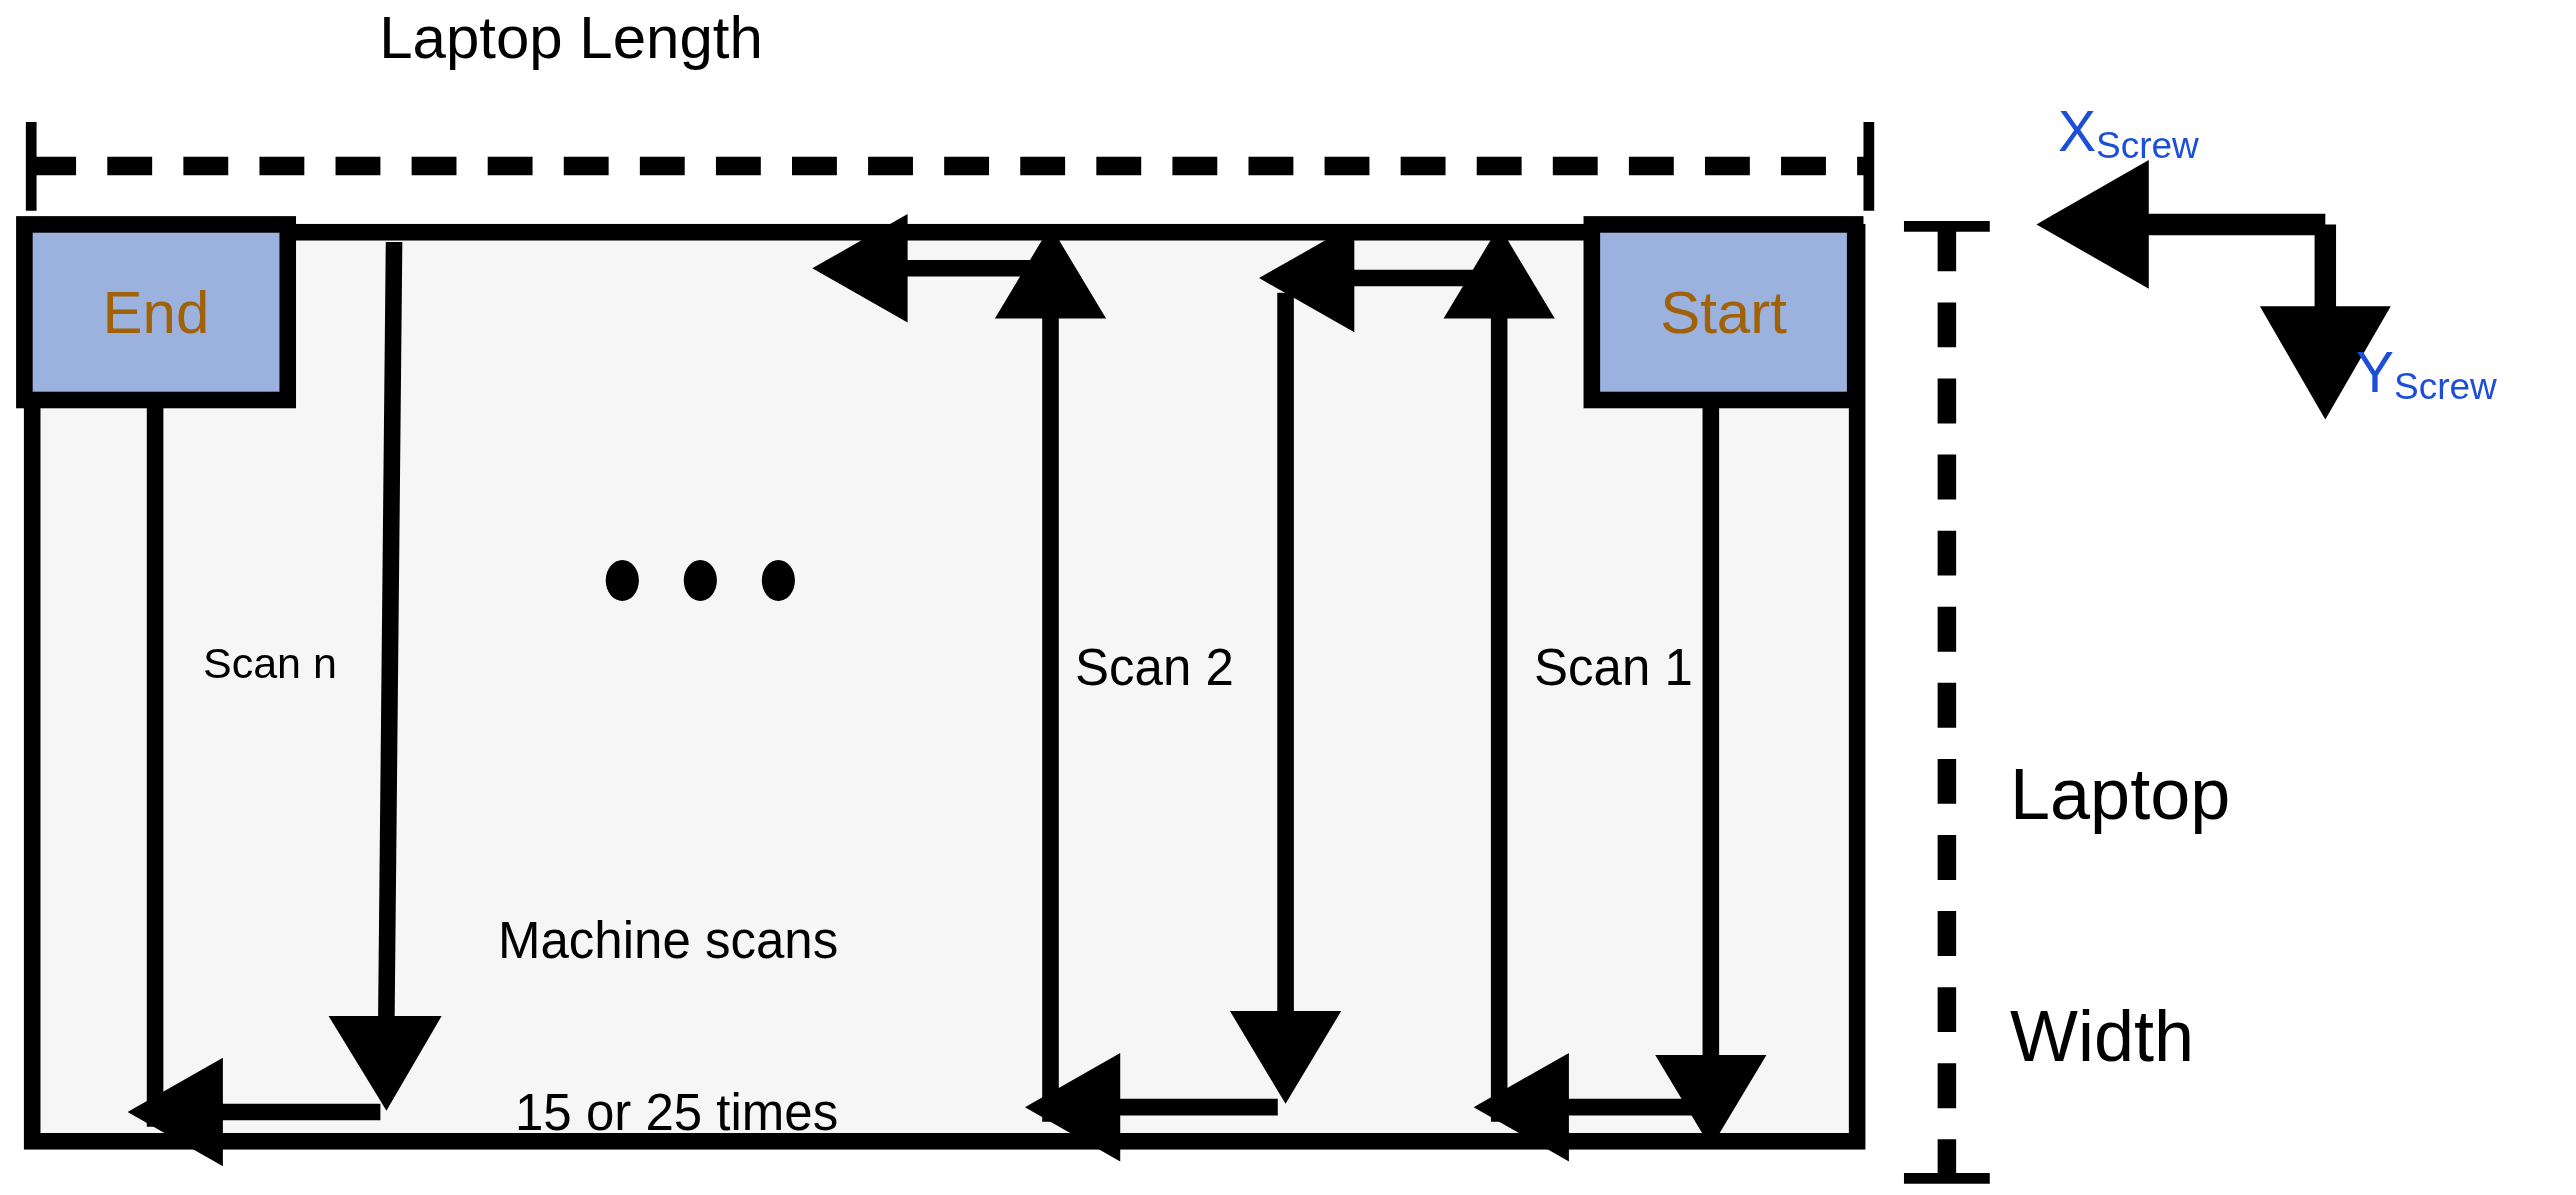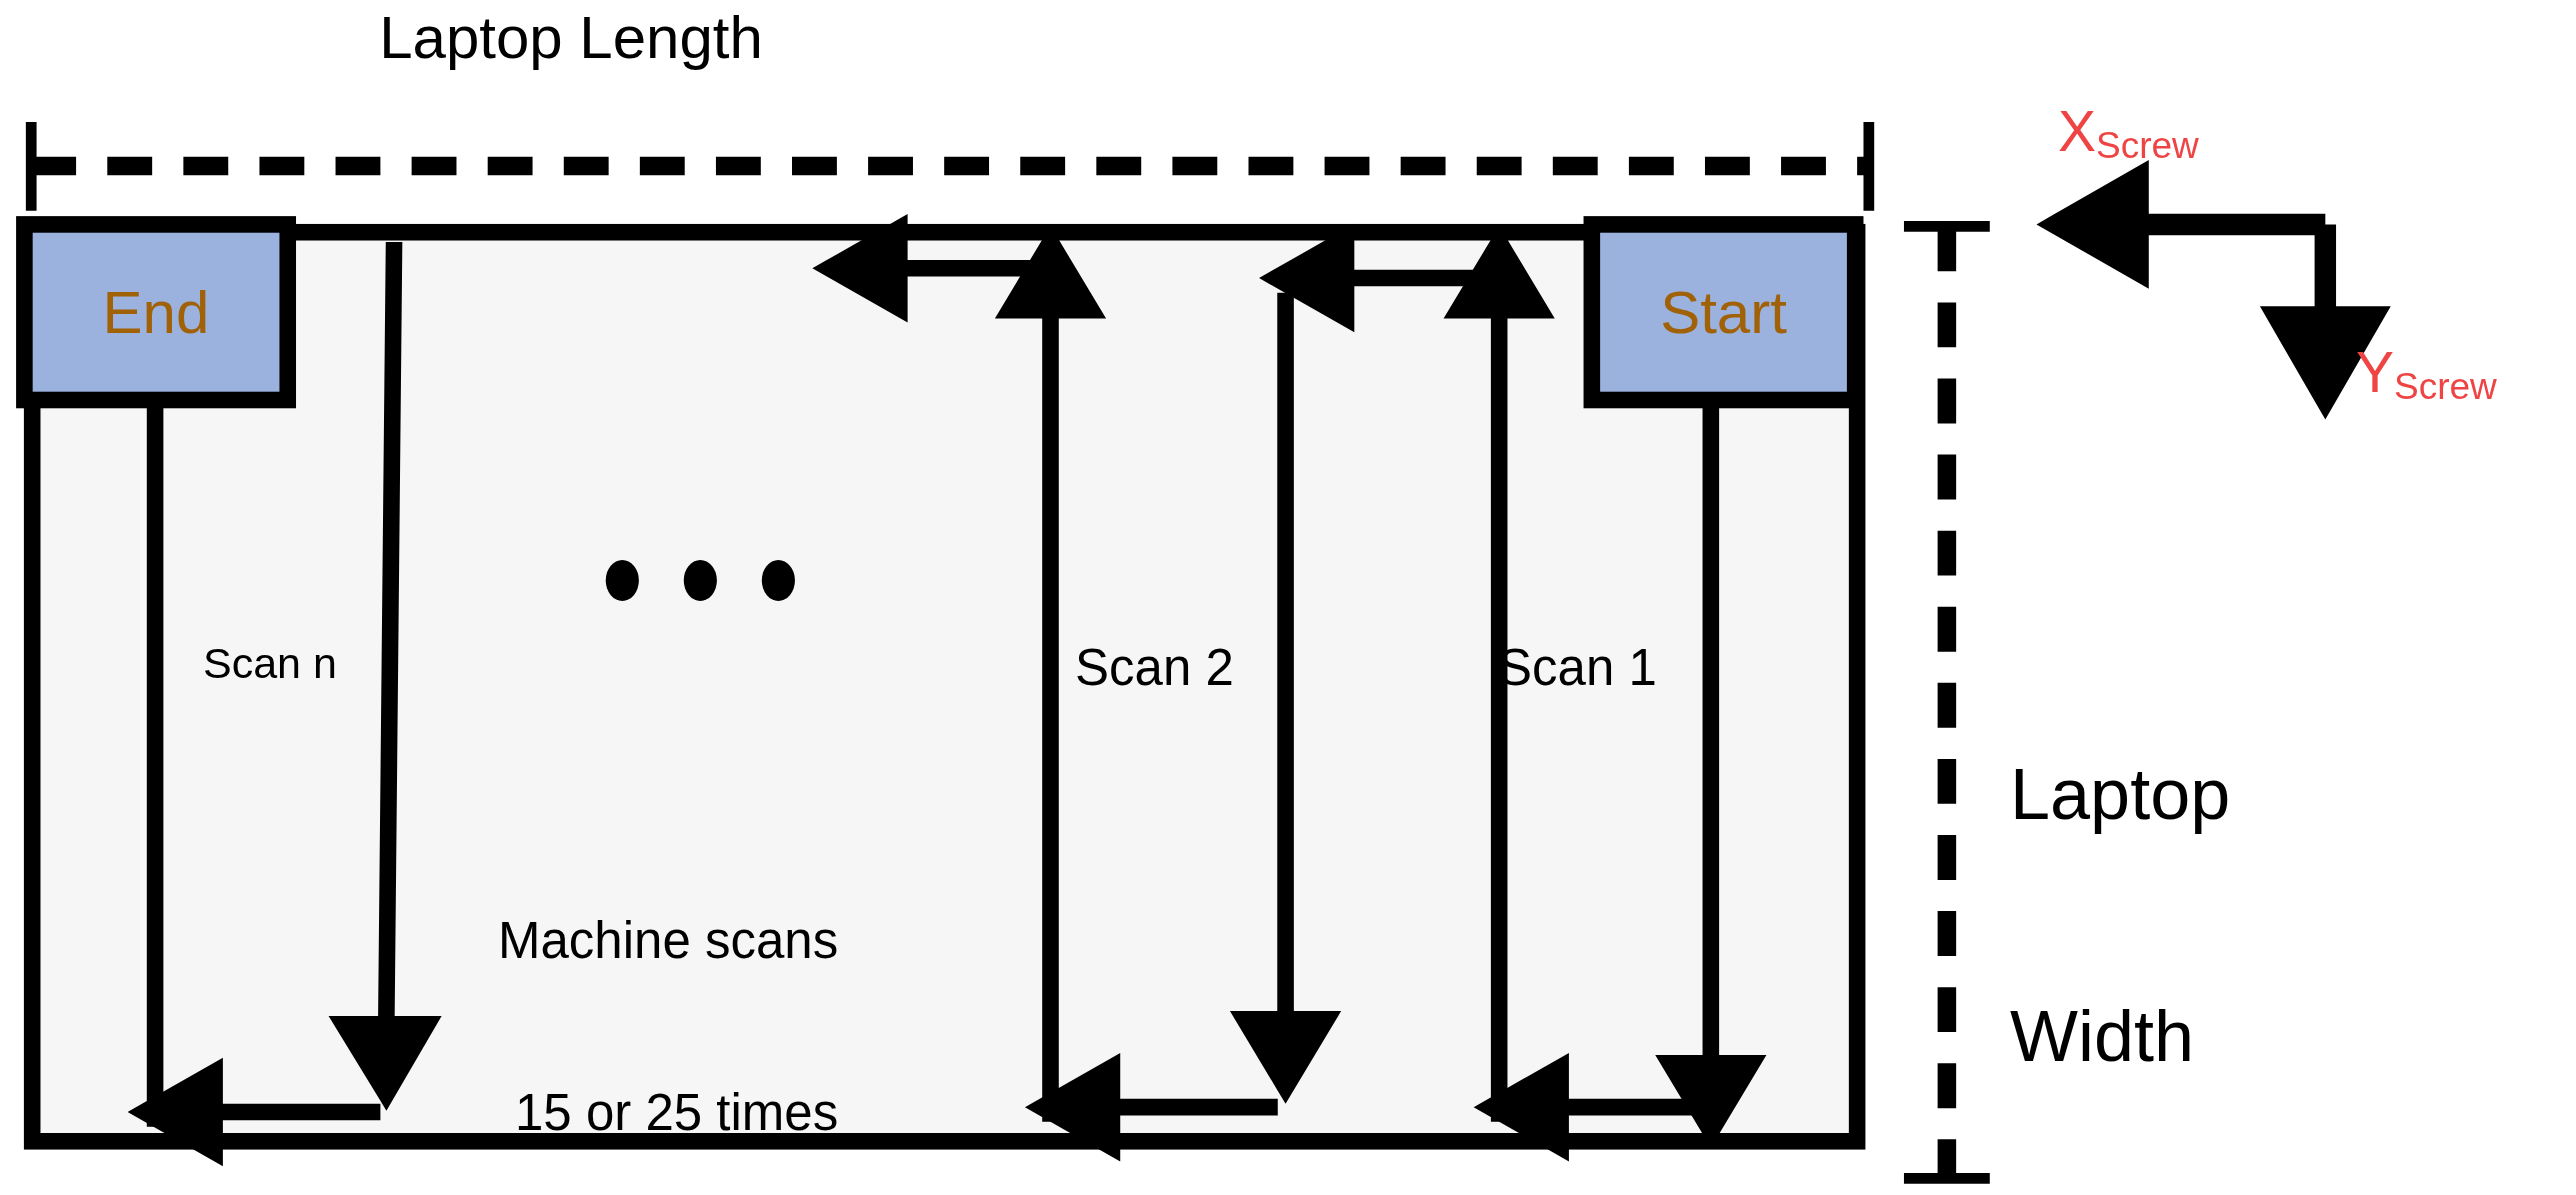--- a/index.html
+++ b/index.html
@@ -50,21 +50,21 @@
     font-size: 60px;
     color: #a16207;
     font-family: "Liberation Sans", sans-serif;
   }
   #label-end-box  { left: 24.4px;   top: 224px; width: 263px; height: 176px; }
   #label-start-box{ left: 1592px; top: 224px; width: 263px; height: 176px; }
 
   
   #label-scan-n { left: 183px;  top: 639px; font-size: 43px; }
   #label-scan-2 { left: 1055px; top: 639px; font-size: 51px; }
-  #label-scan-1 { left: 1478px; top: 639px; font-size: 51px; }
+  #label-scan-1 { left: 1514px; top: 639px; font-size: 51px; }
 
   
   #note-machine-scans {
     left: 478px;
     top: 798px;
     font-size: 51px;
   }
   #note-machine-scans span { display: block; text-align: right; }
 
   
@@ -72,21 +72,21 @@
     left: 1990px;
     top: 593px;
     font-size: 72px;
   }
   #label-laptop-width span { display: block; }
 
   
   .axis-label {
     position: absolute;
     font-size: 57px;
-    color: #ef4444;
+    color: #1d4ed8;
     font-family: "Liberation Sans", sans-serif;
     white-space: nowrap;
   }
   .axis-label .sub {
     font-size: 37px;
     vertical-align: -0.18em;
   }
   #label-x-screw { left: 2058px; top: 98px; }
   #label-y-screw { left: 2356px; top: 339px; }
 </style>

